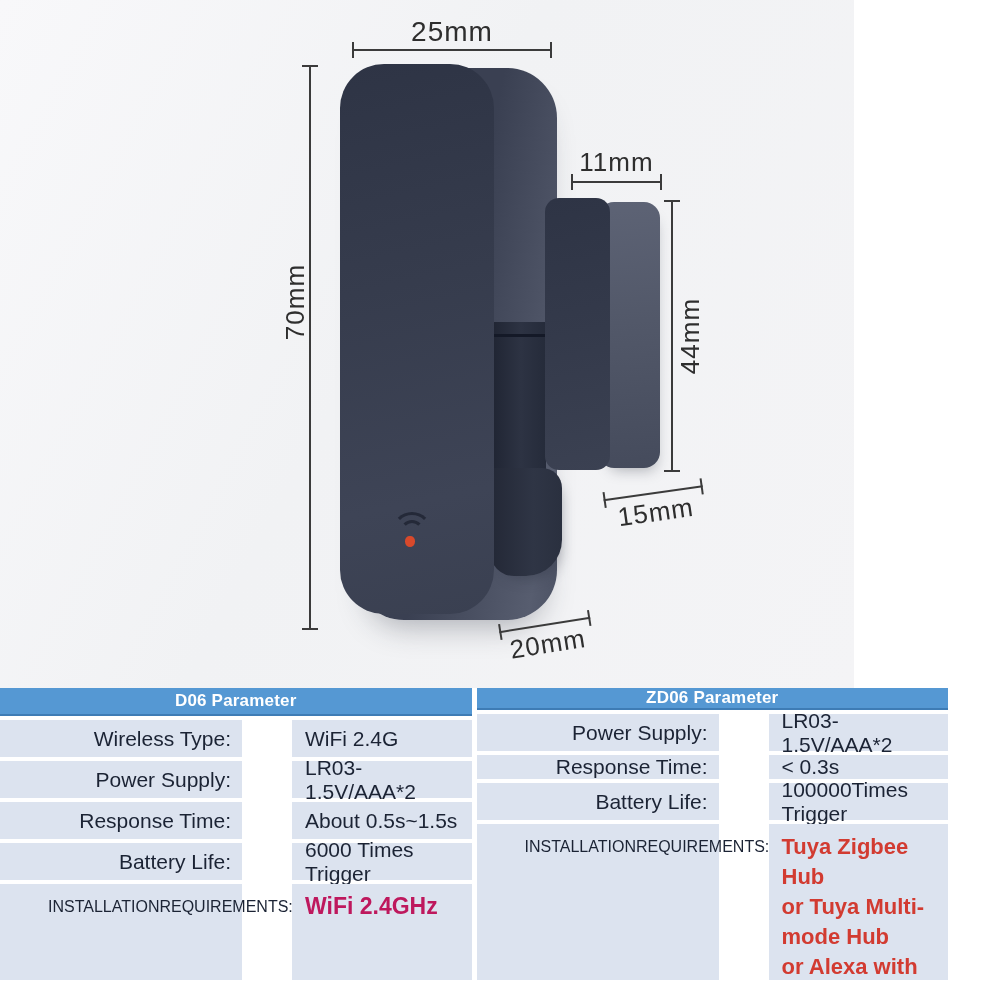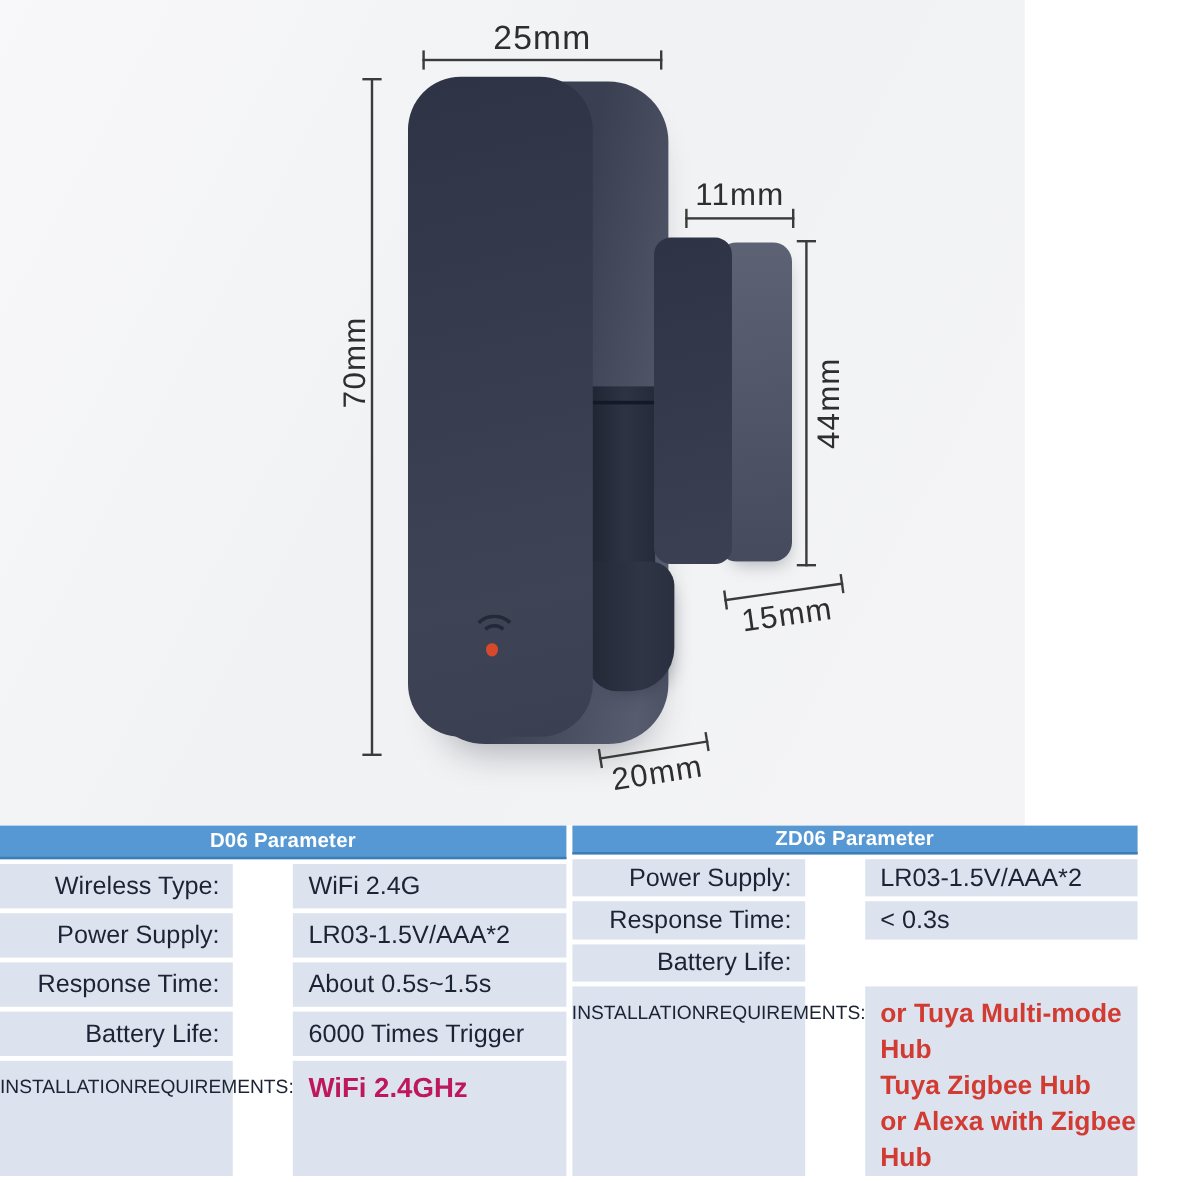--- a/index.html
+++ b/index.html
@@ -80,21 +80,21 @@
     display:flex;gap:5px;background:#ffffff;color:#1b2334;
   }
   .ptable{flex:1 1 0;display:flex;flex-direction:column;min-width:0;}
   .thead{
     height:26px;margin-bottom:4px;background:#5598d3;border-bottom:2px solid #3e7cb5;
     color:#ffffff;font-weight:bold;font-size:17px;
     display:flex;align-items:center;justify-content:center;letter-spacing:.2px;
   }
   .trow{display:flex;gap:4px;height:37px;margin-bottom:4px;}
   .cell{background:#dce3ef;display:flex;align-items:center;font-size:21px;}
-  .lbl{width:183px;justify-content:flex-end;text-align:right;padding-right:11px;flex:none;}
+  .lbl{width:183px;justify-content:flex-end;text-align:right;padding-right:11px;flex:none;padding-left:48px;}
   .val{flex:1;padding-left:13px;min-width:0;margin-left:46px;}
   .trow-install{flex:1;margin-bottom:0;height:auto;}
   .trow-install .lbl{align-items:flex-start;flex-direction:row;justify-content:flex-start;
     padding-top:8px;font-size:16px;line-height:30px;}
   .trow-install .val{align-items:flex-start;flex-direction:column;justify-content:flex-start;
     padding-top:8px;font-weight:bold;}
   .red-left{color:#be185d;font-size:23px;line-height:28px;}
   .red-right{color:#d23b31;font-size:22px;line-height:30px;}
   .bottom-strip{position:absolute;left:0;top:980px;width:985px;height:5px;background:#ffffff;}
 </style>
@@ -191,30 +191,31 @@
       <div class="trow">
         <div class="cell lbl">Power Supply:</div>
         <div class="cell val">LR03-1.5V/AAA*2</div>
       </div>
       <div class="trow">
         <div class="cell lbl">Response Time:</div>
         <div class="cell val">&lt; 0.3s</div>
       </div>
       <div class="trow">
         <div class="cell lbl">Battery Life:</div>
+        <div class="cell val">100000Times Trigger</div>
       </div>
 
       <div class="trow trow-install">
         <div class="cell lbl">
           <span>INSTALLATION</span>
           <span>REQUIREMENTS:</span>
         </div>
         <div class="cell val">
+          <span class="red-right">Tuya Zigbee Hub</span>
           <span class="red-right">or Tuya Multi-mode Hub</span>
-          <span class="red-right">Tuya Zigbee Hub</span>
           <span class="red-right">or Alexa with Zigbee Hub</span>
         </div>
       </div>
     </div>
   </div>
 
   <div class="bottom-strip"></div>
 </div>
 
 </body></html>

